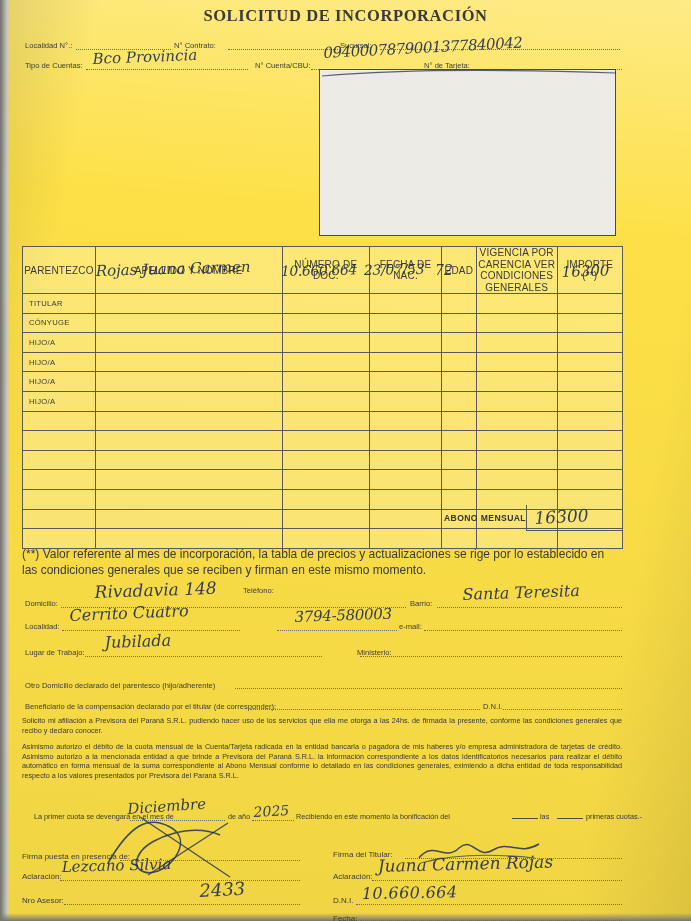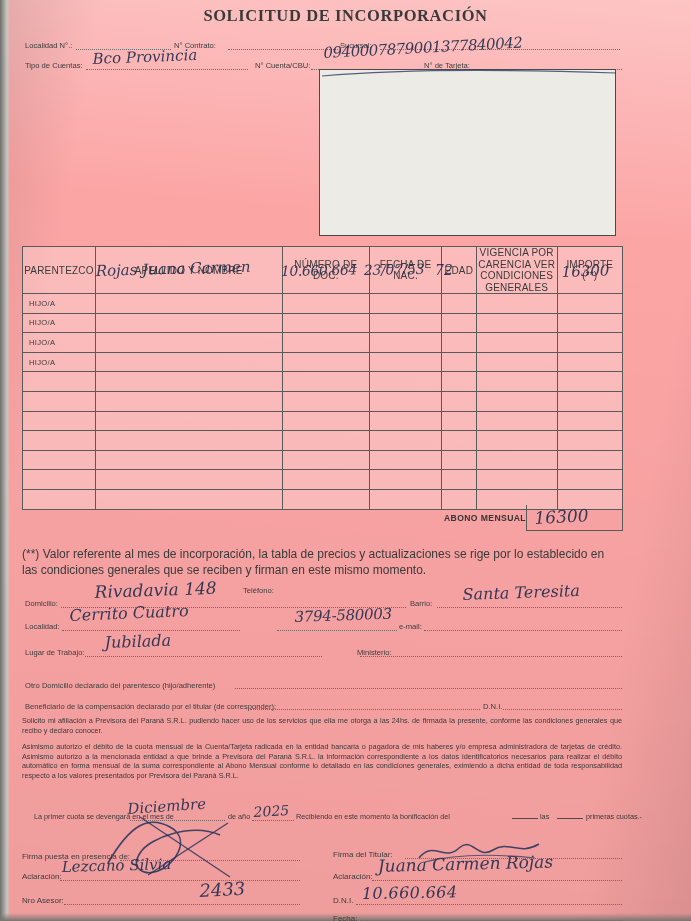--- a/index.html
+++ b/index.html
@@ -4,21 +4,21 @@
 <style>
   html, body {
     margin: 0;
     padding: 0;
     background: #7e7e7a;
   }
   .page {
     position: relative;
     width: 691px;
     height: 921px;
-    background: #fca5a5;
+    background: #fde047;
     overflow: hidden;
     font-family: "Liberation Sans", sans-serif;
     color: #2b2b2b;
   }
   
   .paper-shade {
     position: absolute;
     inset: 0;
     background:
       linear-gradient(100deg, rgba(0,0,0,0.10) 0%, rgba(0,0,0,0.0) 12%, rgba(0,0,0,0.0) 86%, rgba(0,0,0,0.09) 100%),
@@ -216,20 +216,38 @@
         <th class="col-nom">APELLIDO Y NOMBRE</th>
         <th class="col-doc">NÚMERO DE DOC.</th>
         <th class="col-fec">FECHA DE NAC.</th>
         <th class="col-edad">EDAD</th>
         <th class="col-vig vig-head">VIGENCIA POR CARENCIA VER CONDICIONES GENERALES</th>
         <th class="col-imp">IMPORTE (**)</th>
       </tr>
     </thead>
     <tbody>
       <tr>
+        <td class="par">TITULAR</td>
+        <td></td>
+        <td></td>
+        <td></td>
+        <td></td>
+        <td></td>
+        <td></td>
+      </tr>
+      <tr>
+        <td class="par">CÓNYUGE</td>
+        <td></td>
+        <td></td>
+        <td></td>
+        <td></td>
+        <td></td>
+        <td></td>
+      </tr>
+      <tr>
         <td class="par">HIJO/A</td>
         <td></td>
         <td></td>
         <td></td>
         <td></td>
         <td></td>
         <td></td>
       </tr>
       <tr>
         <td class="par">HIJO/A</td>

